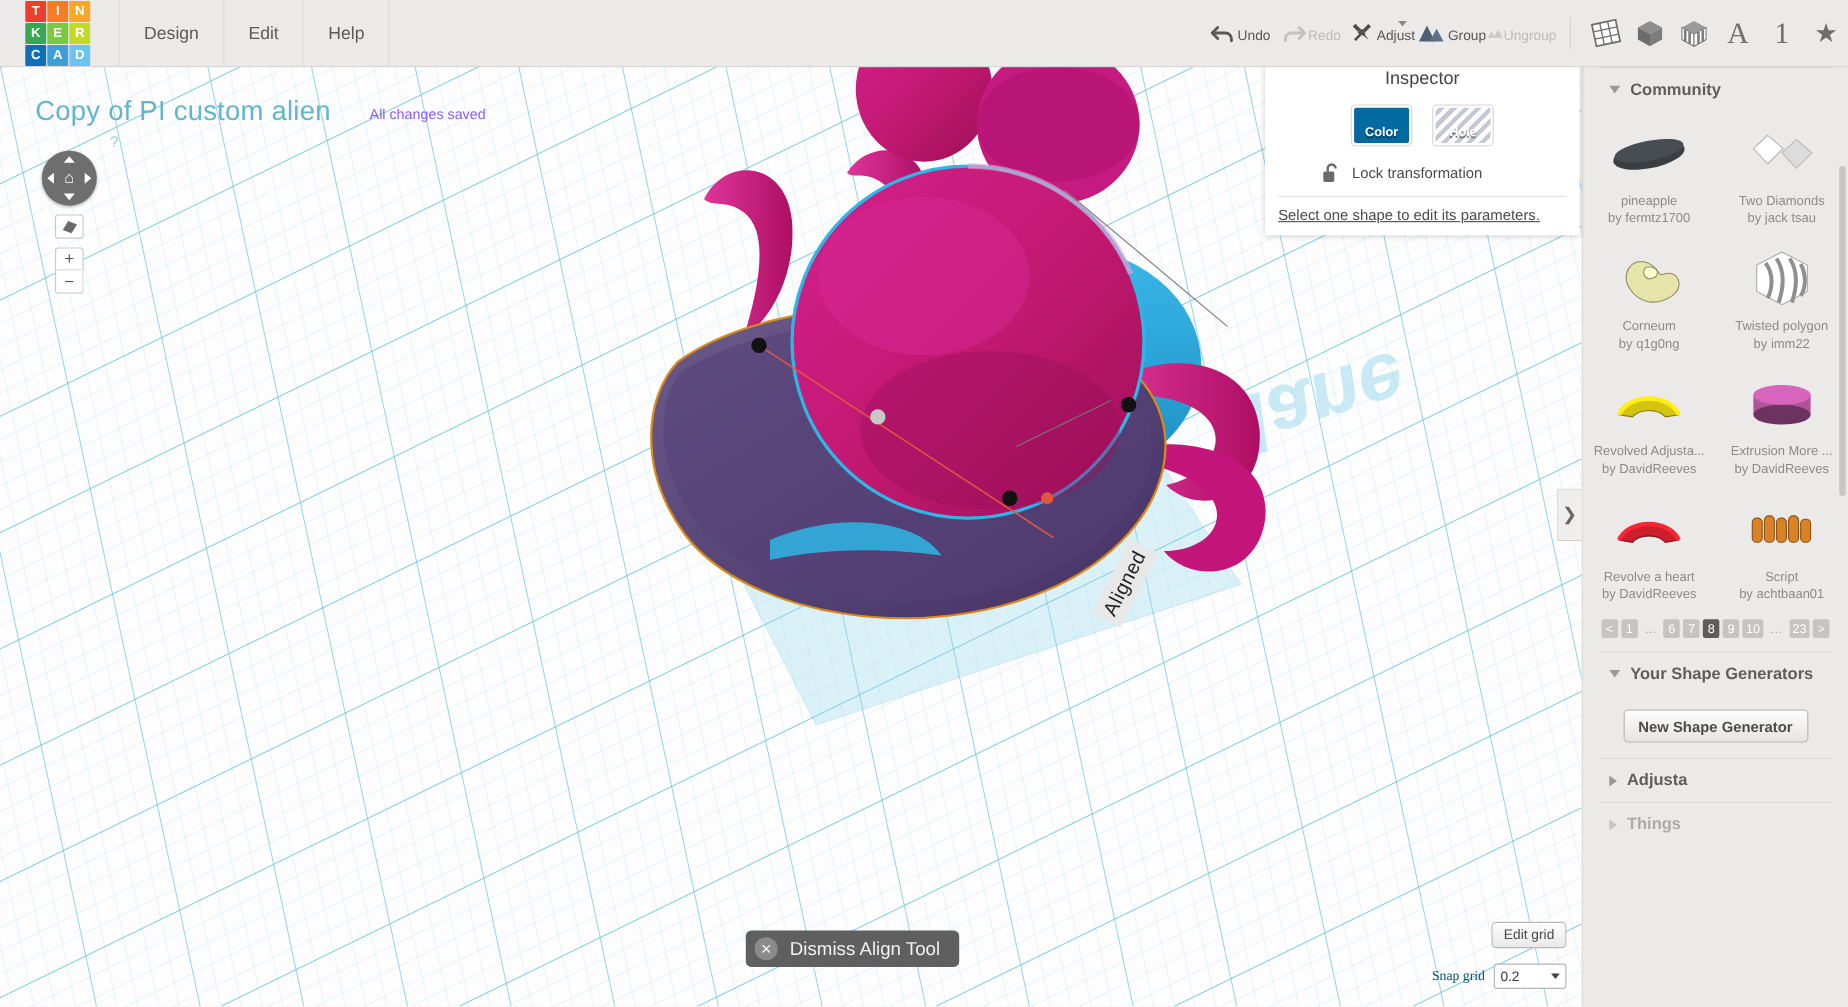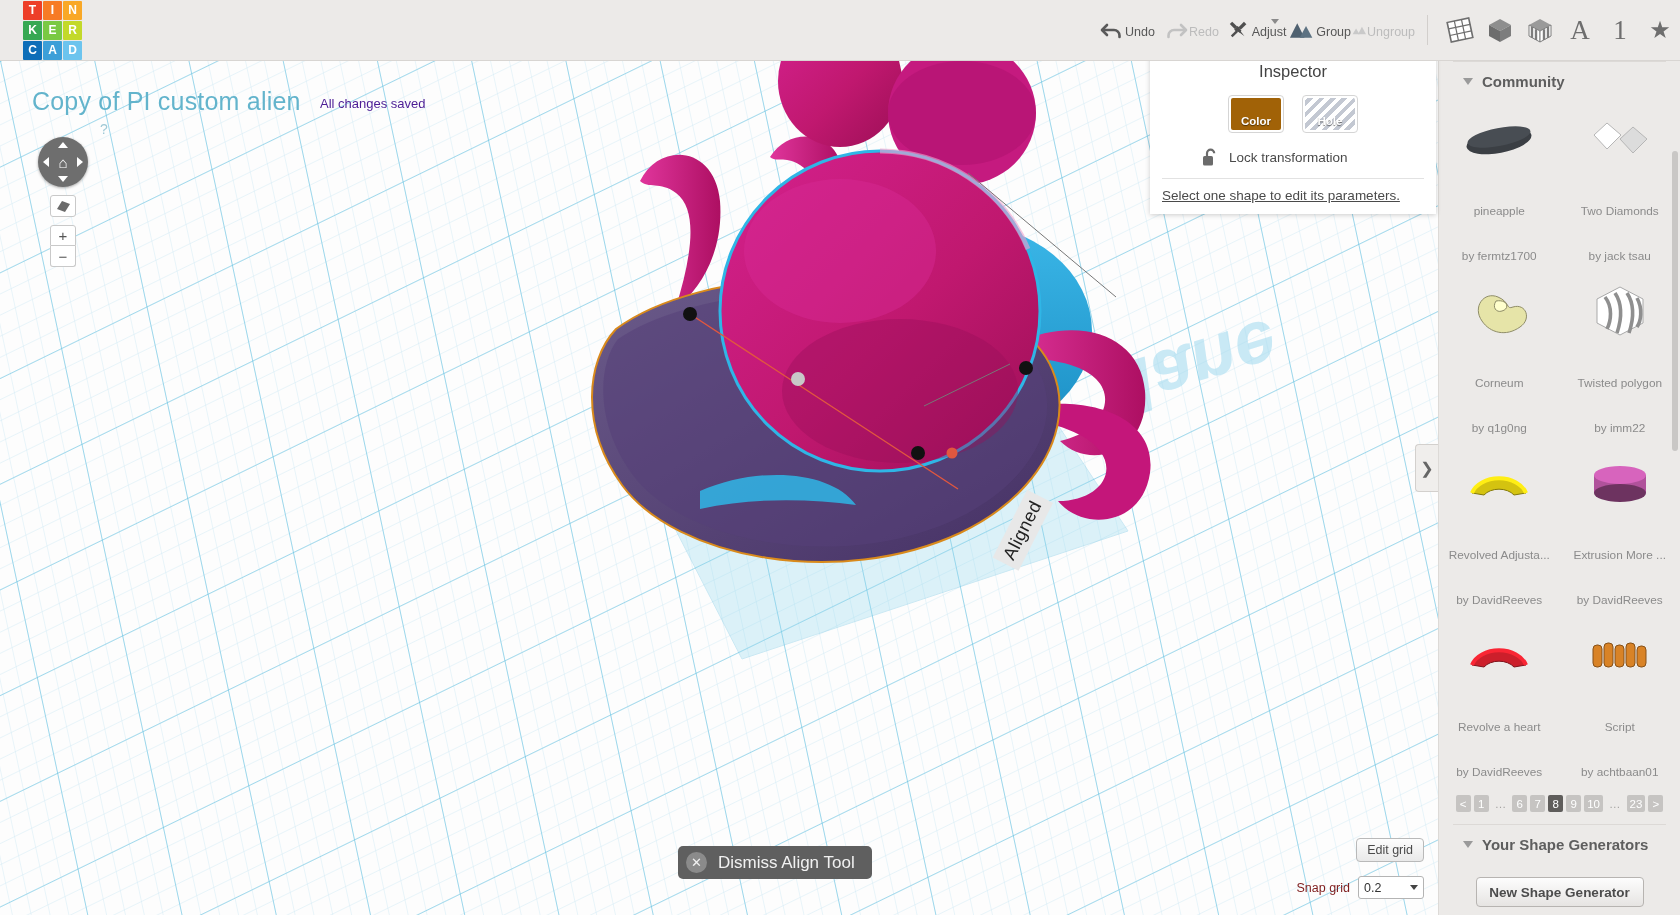--- a/index.html
+++ b/index.html
@@ -81,22 +81,22 @@
   }
   .gridlayer { position: absolute; inset: 0; }
 
   .doc-title {
     position: absolute; top: 26px; left: 32px;
     font-size: 25px; color: #63b4cc;
     letter-spacing: .2px;
     z-index: 5;
   }
   .saved-note {
-    position: absolute; top: 35px; left: 320px;
-    font-size: 13px; color: #4c1d95;
+    position: absolute; top: 35px; left: 336px;
+    font-size: 13px; color: #8b5cf6;
     z-index: 5;
   }
 
   
   .navwidget { position: absolute; top: 76px; left: 38px; z-index: 6; }
   .nav-pad {
     width: 50px; height: 50px; border-radius: 50%;
     background: #6e6e6e; position: relative;
     box-shadow: 0 1px 3px rgba(0,0,0,.35);
     cursor: pointer;
@@ -205,21 +205,21 @@
     padding: 4px 10px;
     font-size: 12.5px; color: #4a4a4a;
     background: linear-gradient(#fdfdfd,#e9e9e9);
     border: 1px solid #b9b9b9; border-radius: 4px;
     cursor: pointer; z-index: 45;
   }
   .snaprow {
     position: absolute; right: 14px; bottom: 16px;
     display: flex; align-items: center; z-index: 45;
   }
-  .snap-label { font-size: 12.5px; color: #7f1d1d; margin-right: 8px; }
+  .snap-label { font-size: 12.5px; color: #0c4a6e; margin-right: 8px; font-family: Liberation Serif, serif; }
   .snap-select {
     width: 66px; height: 23px;
     background: #fff; border: 1px solid #b4b4b4; border-radius: 3px;
     display: flex; align-items: center; justify-content: space-between;
     padding: 0 5px; font-size: 12.5px; color: #333;
     cursor: pointer;
   }
   .snap-caret {
     width: 0; height: 0;
     border-left: 4px solid transparent;
@@ -271,21 +271,20 @@
 
   .shapegrid {
     display: grid;
     grid-template-columns: 1fr 1fr;
     row-gap: 4px;
   }
   .shapecell {
     display: flex; flex-direction: column; align-items: center;
     padding: 4px 2px 6px 2px;
     cursor: pointer;
-    gap: 29px;
   }
   .shape-thumb {
     width: 86px; height: 66px;
     display: flex; align-items: center; justify-content: center;
   }
   .shape-name {
     font-size: 11.8px; color: #8b8b8b;
     margin-top: 4px; text-align: center;
     max-width: 108px; overflow: hidden; white-space: nowrap;
   }
@@ -354,20 +353,25 @@
     <div class="logo-cell" style="background: rgb(247, 123, 37);">I</div>
     <div class="logo-cell" style="background: rgb(249, 168, 38);">N</div>
     <div class="logo-cell" style="background: rgb(54, 168, 82);">K</div>
     <div class="logo-cell" style="background: rgb(122, 201, 67);">E</div>
     <div class="logo-cell" style="background: rgb(195, 217, 42);">R</div>
     <div class="logo-cell" style="background: rgb(14, 110, 184);">C</div>
     <div class="logo-cell" style="background: rgb(61, 159, 216);">A</div>
     <div class="logo-cell" style="background: rgb(108, 196, 238);">D</div>
   </div>
 
+  <div class="menu">
+    <div class="menu-item">Design</div>
+    <div class="menu-item">Edit</div>
+    <div class="menu-item">Help</div>
+  </div>
 
   <div class="tools">
     <div class="tool">
       <svg width="26" height="20" viewBox="0 0 26 20">
         <path d="M8 5 L3 10 L8 15" fill="none" stroke="#5a5a5a" stroke-width="2.6" stroke-linecap="round" stroke-linejoin="round"></path>
         <path d="M3.5 10 H15 a5.5 5.5 0 0 1 5.5 5.5 V17" fill="none" stroke="#5a5a5a" stroke-width="2.6" stroke-linecap="round"></path>
       </svg>
       <div class="tool-label">Undo</div>
     </div>
 
@@ -567,21 +571,21 @@
       <span>0.2</span>
       <span class="snap-caret"></span>
     </div>
   </div>
 </div>
 
 <div class="inspector">
   <div class="inspector-title">Inspector</div>
   <div class="swatches">
     <div class="swatch">
-      <div class="swatch-inner" id="colorSwatch" style="background: #a16207;">Color</div>
+      <div class="swatch-inner" id="colorSwatch" style="background: #0369a1;">Color</div>
     </div>
     <div class="swatch">
       <div class="swatch-inner swatch-hole">Hole</div>
     </div>
   </div>
   <div class="lockrow">
     <svg class="padlock" width="17" height="20" viewBox="0 0 17 20">
       <path d="M5 9 V6.2 a3.6 3.6 0 0 1 7.2 0" fill="none" stroke="#6b6b6b" stroke-width="2.2"></path>
       <rect x="1" y="9" width="10" height="9.5" rx="1.6" fill="#6b6b6b"></rect>
     </svg>

